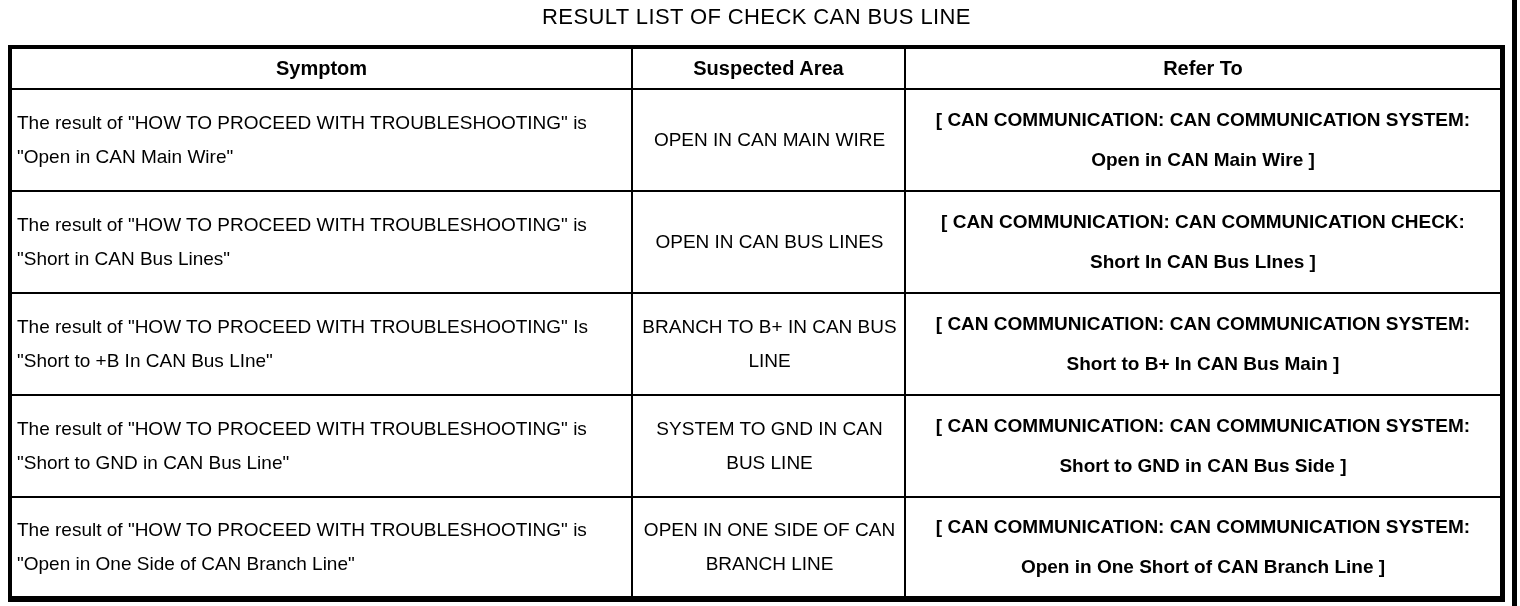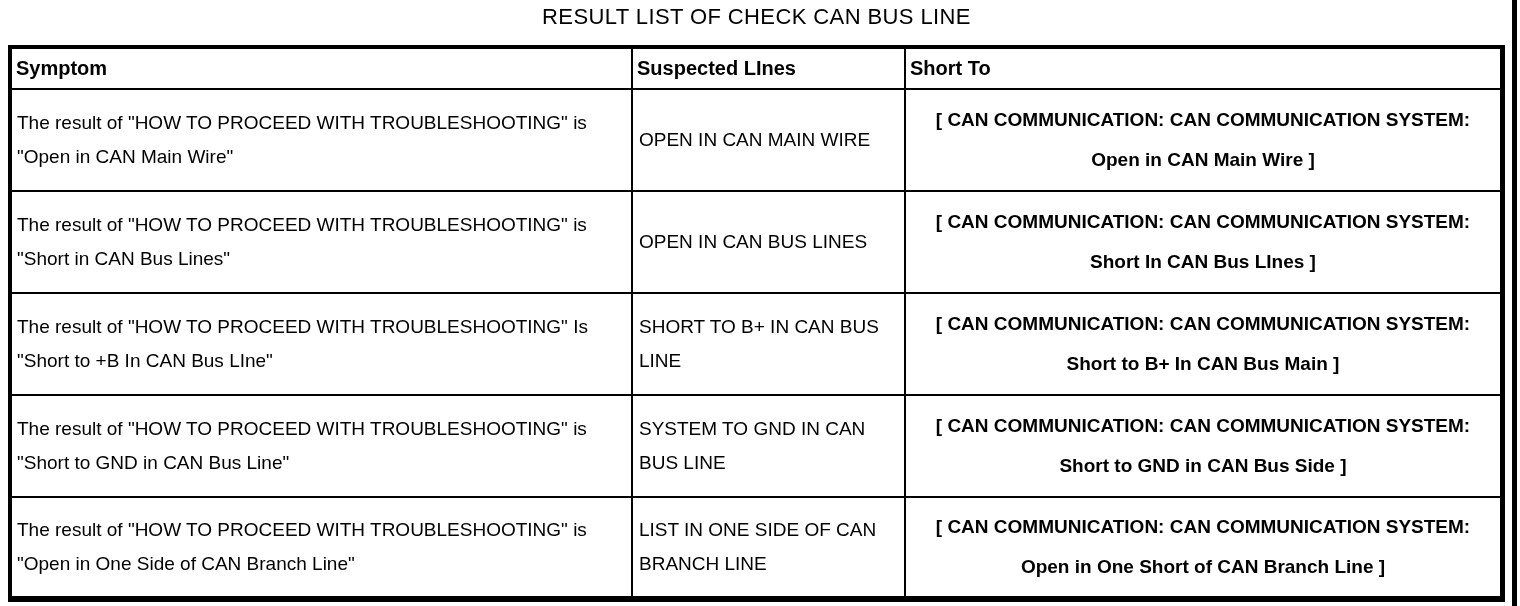--- a/index.html
+++ b/index.html
@@ -38,35 +38,35 @@
   col.c-refer    { width: auto;  }
 
   .result-table th, .result-table td {
     border: 2px solid #000000;
     vertical-align: middle;
   }
   .result-table th {
     height: 42px;
     font-size: 20px;
     font-weight: bold;
-    text-align: left;
+    text-align: center;
     padding: 2px 4px;
   }
   .result-table td { height: 102px; }
 
   td.cell-symptom {
     font-size: 19px;
     line-height: 34px;
     text-align: left;
     padding: 2px 8px 2px 5px;
   }
   td.cell-area {
     font-size: 19px;
     line-height: 34px;
-    text-align: left;
+    text-align: center;
     padding: 2px 4px 2px 6px;
     border-radius: 20px;
   }
   td.cell-refer {
     font-size: 19px;
     line-height: 40px;
     font-weight: bold;
     text-align: center;
     padding: 2px 10px;
   }
@@ -87,48 +87,48 @@
 
   <table class="result-table">
     <colgroup>
       <col class="c-symptom">
       <col class="c-area">
       <col class="c-refer">
     </colgroup>
     <thead>
       <tr>
         <th>Symptom</th>
-        <th>Suspected LInes</th>
-        <th>Short To</th>
+        <th>Suspected Area</th>
+        <th>Refer To</th>
       </tr>
     </thead>
     <tbody>
       <tr>
         <td class="cell-symptom">The result of "HOW TO PROCEED WITH TROUBLESHOOTING" is "Open in CAN Main Wire"</td>
         <td class="cell-area">OPEN IN CAN MAIN WIRE</td>
         <td class="cell-refer">[ CAN COMMUNICATION: CAN COMMUNICATION SYSTEM: Open in CAN Main Wire ]</td>
       </tr>
       <tr>
         <td class="cell-symptom">The result of "HOW TO PROCEED WITH TROUBLESHOOTING" is "Short in CAN Bus Lines"</td>
         <td class="cell-area">OPEN IN CAN BUS LINES</td>
-        <td class="cell-refer">[ CAN COMMUNICATION: CAN COMMUNICATION SYSTEM: Short In CAN Bus LInes ]</td>
+        <td class="cell-refer">[ CAN COMMUNICATION: CAN COMMUNICATION CHECK: Short In CAN Bus LInes ]</td>
       </tr>
       <tr>
         <td class="cell-symptom">The result of "HOW TO PROCEED WITH TROUBLESHOOTING" Is "Short to +B In CAN Bus LIne"</td>
-        <td class="cell-area">SHORT TO B+ IN CAN BUS LINE</td>
+        <td class="cell-area">BRANCH TO B+ IN CAN BUS LINE</td>
         <td class="cell-refer">[ CAN COMMUNICATION: CAN COMMUNICATION SYSTEM: Short to B+ In CAN Bus Main ]</td>
       </tr>
       <tr>
         <td class="cell-symptom">The result of "HOW TO PROCEED WITH TROUBLESHOOTING" is "Short to GND in CAN Bus Line"</td>
         <td class="cell-area">SYSTEM TO GND IN CAN BUS LINE</td>
         <td class="cell-refer">[ CAN COMMUNICATION: CAN COMMUNICATION SYSTEM: Short to GND in CAN Bus Side ]</td>
       </tr>
       <tr>
         <td class="cell-symptom">The result of "HOW TO PROCEED WITH TROUBLESHOOTING" is "Open in One Side of CAN Branch Line"</td>
-        <td class="cell-area">LIST IN ONE SIDE OF CAN BRANCH LINE</td>
+        <td class="cell-area">OPEN IN ONE SIDE OF CAN BRANCH LINE</td>
         <td class="cell-refer">[ CAN COMMUNICATION: CAN COMMUNICATION SYSTEM: Open in One Short of CAN Branch Line ]</td>
       </tr>
     </tbody>
   </table>
 
   <div class="page-edge-line"></div>
 
 </div>
 
 </body></html>

